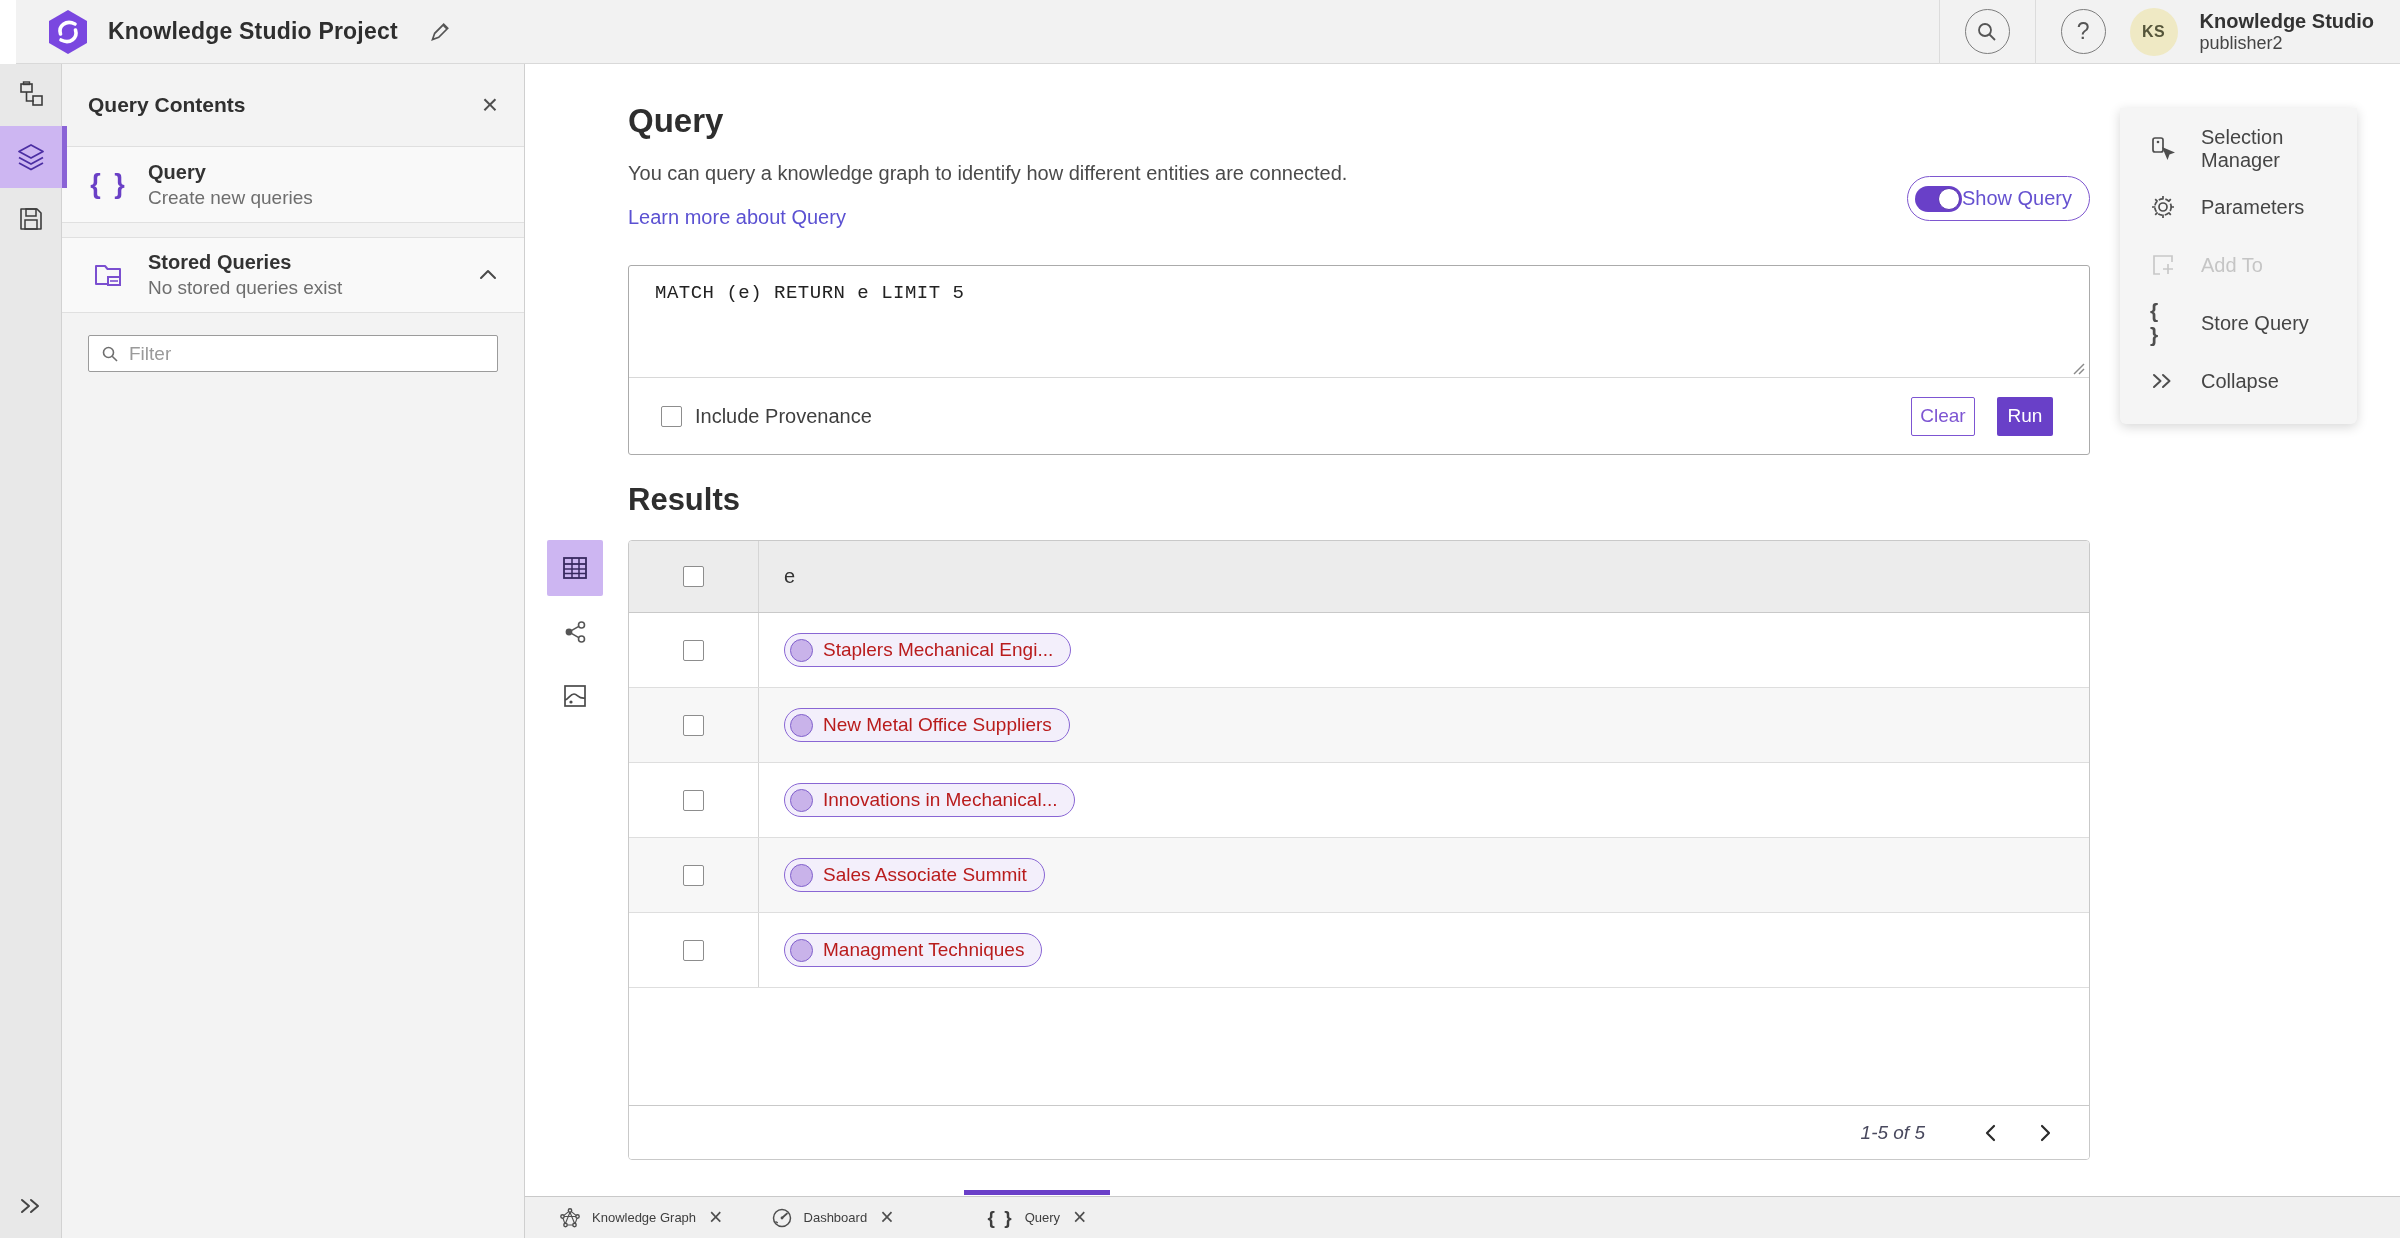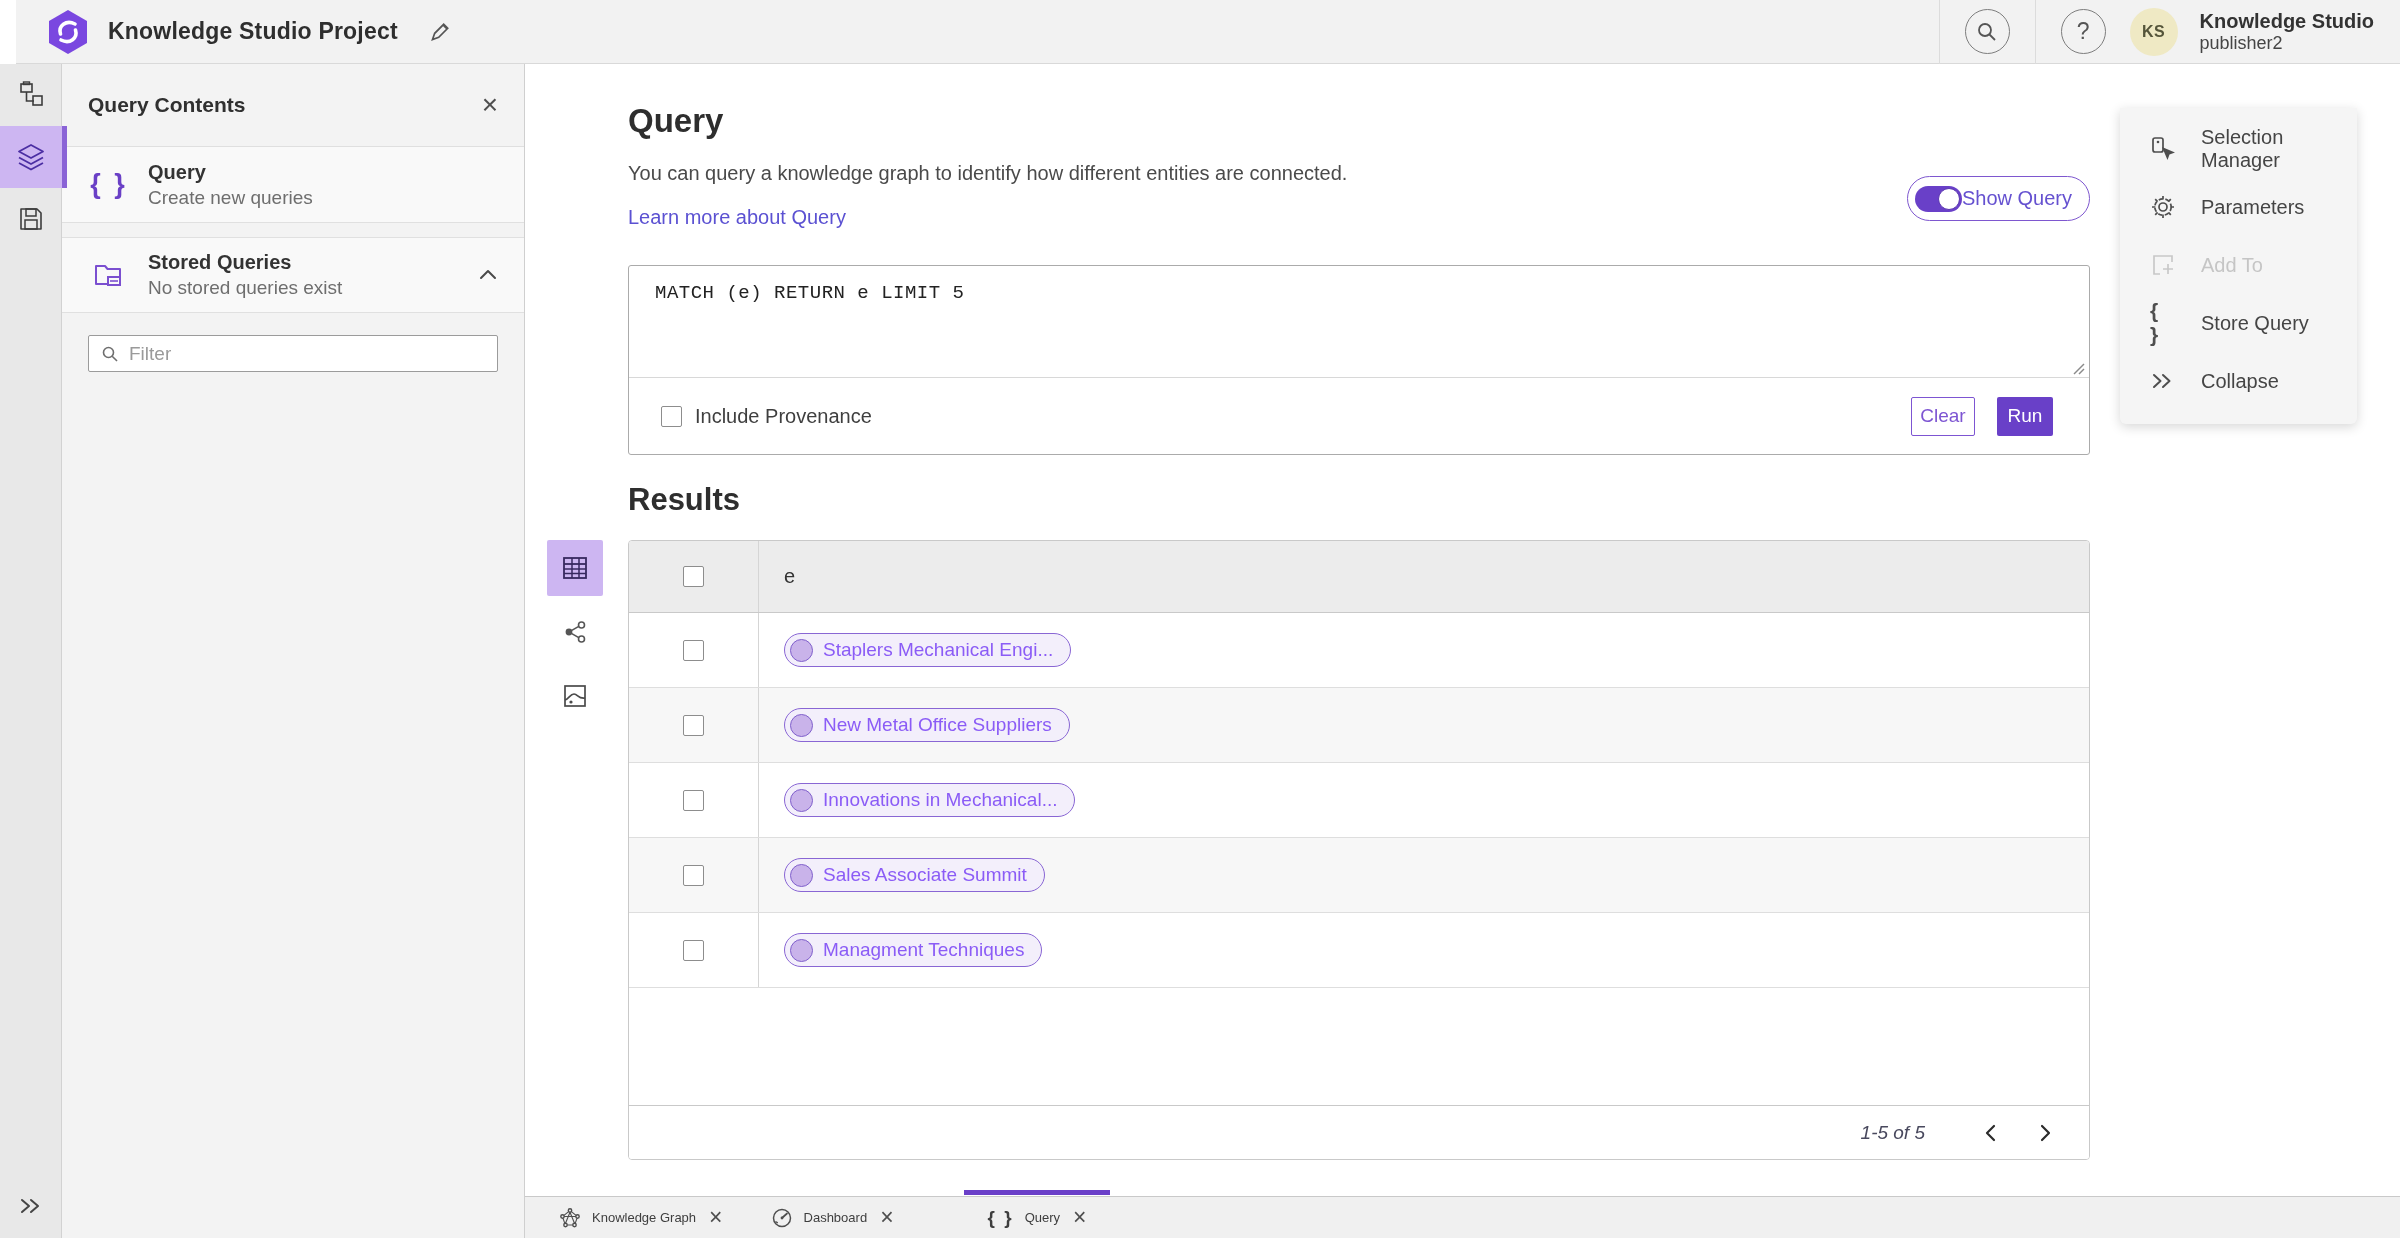--- a/index.html
+++ b/index.html
@@ -89,21 +89,21 @@
   .tr { display:flex; align-items:center; }
   .tr.head { height:72px; background:#ececec; border-bottom:1px solid #c9c9c9; flex:0 0 auto; }
   .tr.row { height:75px; border-bottom:1px solid #dedede; flex:0 0 auto; }
   .tr.row:nth-child(odd) { background:#f7f7f7; }
   .cell-check { width:130px; align-self:stretch; display:flex; align-items:center; justify-content:center; border-right:1px solid #d5d5d5; flex:0 0 auto; }
   .cell-main { flex:1; display:flex; align-items:center; padding-left:25px; }
   .col-label { font-size:20px; color:#333; }
   .entity-pill { height:34px; border:1.5px solid #8966d4; border-radius:17px; background:#f3effb; display:flex;
                  align-items:center; gap:10px; padding:0 17px 0 5px; cursor:pointer; }
   .entity-dot { width:23px; height:23px; border-radius:50%; background:#c9b3ea; border:1.5px solid #8060cc; flex:0 0 auto; }
-  .entity-label { font-size:19px; color:#8b5cf6; white-space:nowrap; }
+  .entity-label { font-size:19px; color:#b91c1c; white-space:nowrap; }
   .table-spacer { flex:1; background:#fff; }
   .table-footer { height:54px; border-top:1px solid #c9c9c9; display:flex; align-items:center; justify-content:flex-end;
                   padding-right:26px; flex:0 0 auto; background:#fff;font-style:italic; }
   .page-label { font-size:19px; color:#49495e; margin-right:48px; }
   .page-btn { width:36px; height:36px; background:none; border:none; cursor:pointer; display:flex; align-items:center; justify-content:center; }
   .page-btn.next { margin-left:18px; }
 
   
   .actions-panel { position:absolute; left:1595px; top:44px; width:237px; background:#f5f5f5; border-radius:0 0 6px 6px;
                    box-shadow:0 3px 12px rgba(0,0,0,.16); padding:12px 0 14px; z-index:15; }

